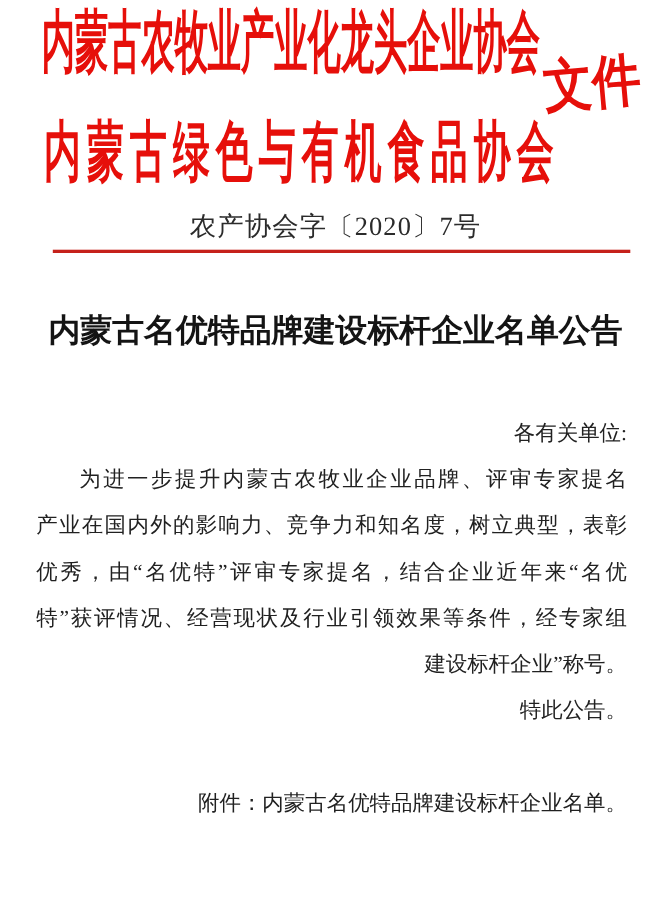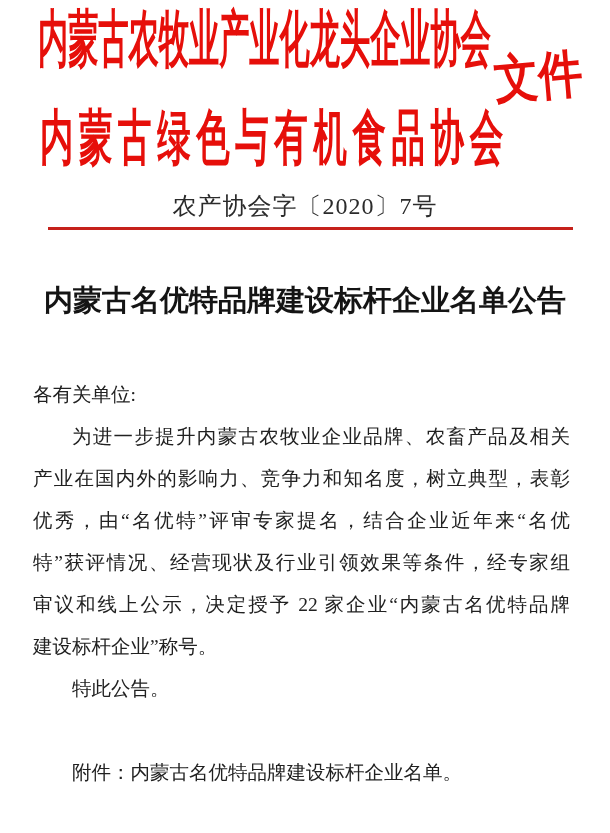--- a/index.html
+++ b/index.html
@@ -79,21 +79,21 @@
   }
   
   .body-text {
     position: absolute;
     top: 374px; left: 33px;
     width: 537px;
     font-size: 19.5px;
     line-height: 42px;
     color: var(--text-black, #212121);
   }
-  .line { white-space: normal; }
+  .line { white-space: normal; text-align: right; }
   .line.indent { text-indent: 2em; }
   .line.justify {
     text-align: justify;
     text-align-last: justify;
     text-justify: inter-character;
   }
   .line.gap-above { margin-top: 42px; }
 </style>
 </head>
 <body>
@@ -107,23 +107,22 @@
   </div>
 
   <div class="doc-number">农产协会字〔2020〕7号</div>
 
   <div class="red-rule"></div>
 
   <div class="doc-title">内蒙古名优特品牌建设标杆企业名单公告</div>
 
   <div class="body-text">
     <div class="line">各有关单位:</div>
-    <div class="line indent justify">为进一步提升内蒙古农牧业企业品牌、农畜产品及相关</div>
+    <div class="line indent justify">为进一步提升内蒙古农牧业企业品牌、评审专家提名</div>
     <div class="line justify">产业在国内外的影响力、竞争力和知名度，树立典型，表彰</div>
     <div class="line justify">优秀，由“名优特”评审专家提名，结合企业近年来“名优</div>
     <div class="line justify">特”获评情况、经营现状及行业引领效果等条件，经专家组</div>
-    <div class="line justify">审议和线上公示，决定授予 22 家企业“内蒙古名优特品牌</div>
     <div class="line">建设标杆企业”称号。</div>
     <div class="line indent">特此公告。</div>
     <div class="line indent gap-above">附件：内蒙古名优特品牌建设标杆企业名单。</div>
   </div>
 
 </div>
 
 </body></html>

